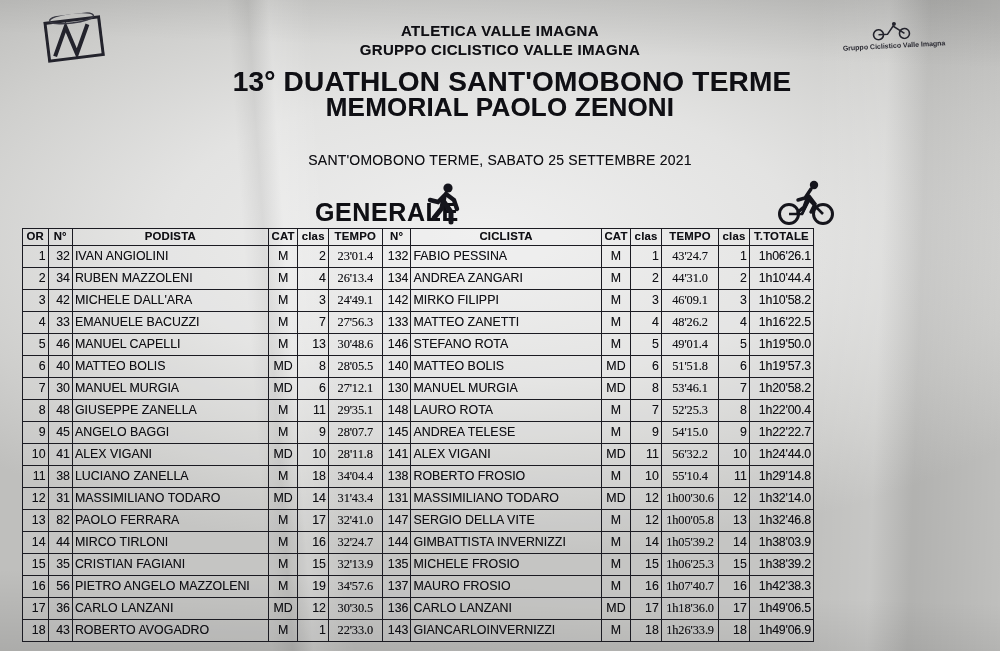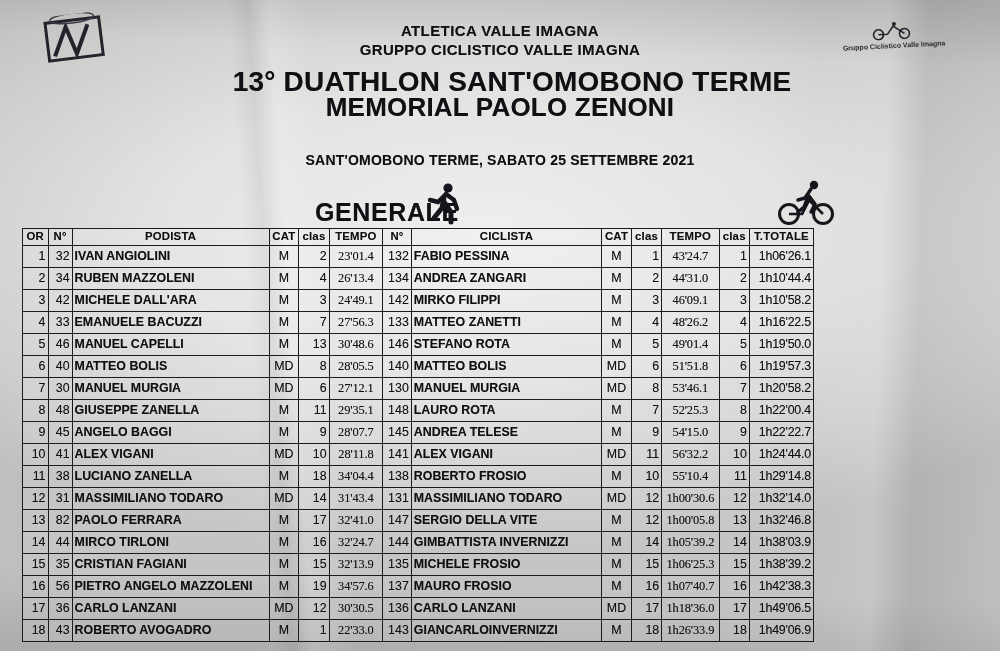--- a/index.html
+++ b/index.html
@@ -41,21 +41,21 @@
   
   .hdr {
     position: absolute;
     left: 0; right: 0;
     text-align: center;
   }
   .org1 { top: 22px; font-size: 15px; font-weight: bold; letter-spacing: 0.4px; }
   .org2 { top: 41px; font-size: 15px; font-weight: bold; letter-spacing: 0.3px; }
   .title1 { top: 66px; font-size: 28px; font-weight: bold; letter-spacing: 0.2px; padding-left: 24px; }
   .title2 { top: 92px; font-size: 26px; font-weight: bold; letter-spacing: 0.2px; }
-  .place { top: 152px; font-size: 14px; font-weight: bold; letter-spacing: 0.2px; }
+  .place { top: 152px; font-size: 14px; font-weight: normal; letter-spacing: 0.2px; }
 
   .classifica {
     position: absolute;
     left: 104px;
     top: 198px;
     font-size: 21px;
     font-weight: bold;
     letter-spacing: 0.6px;
   }
   .generale {
@@ -114,21 +114,21 @@
     font-weight: bold;
     font-size: 11.4px;
     letter-spacing: 0.2px;
     text-align: center;
     height: 16px;
     padding: 0 2px;
   }
   
   .num  { text-align: right; padding-right: 4px; }
   .ctr  { text-align: center; }
-  .name { text-align: left; padding-left: 4px; font-weight: bold; }
+  .name { text-align: left; padding-left: 4px; font-weight: normal; }
   .tm   { text-align: center; letter-spacing: -0.1px; font-family: Liberation Serif, serif; }
   .tot  { text-align: right; font-weight: normal; letter-spacing: -0.2px; }
 
   
   col.w-or    { width: 30px; }
   col.w-nr    { width: 32px; }
   col.w-pod   { width: 218px; }
   col.w-cat   { width: 32px; }
   col.w-clas  { width: 34px; }
   col.w-tempo { width: 64px; }

